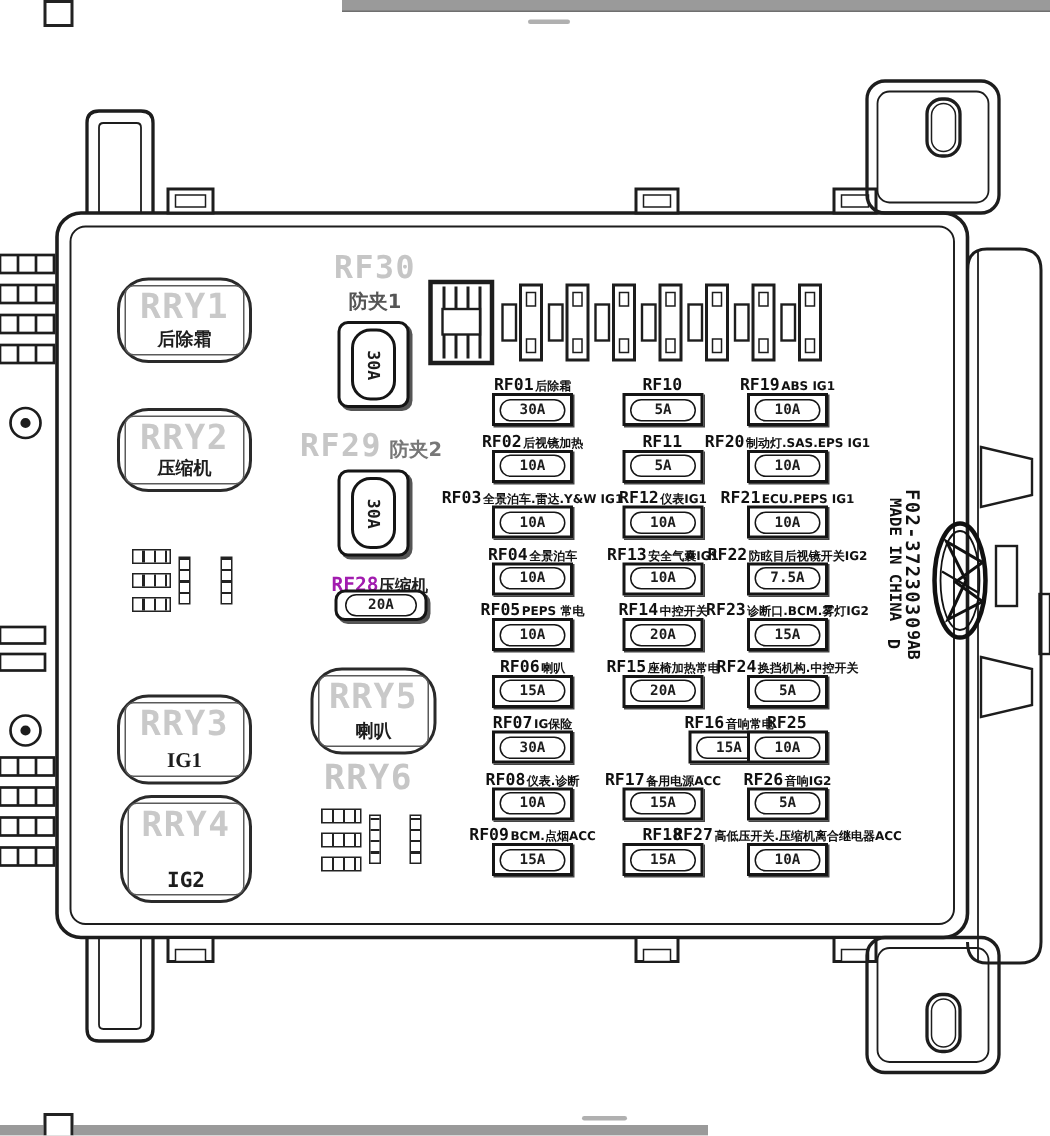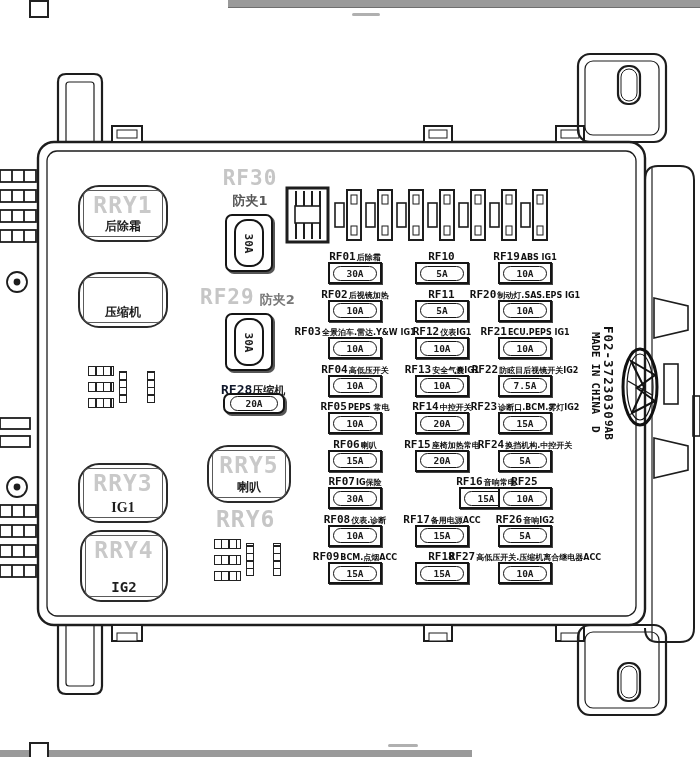--- a/index.html
+++ b/index.html
@@ -192,20 +192,21 @@
   <div class="smudge" style="left:352px;top:13px;width:28px;"></div>
   <div class="smudge" style="left:388px;top:744px;width:30px;"></div>
 
   <div class="relay" style="left:78px;top:185px;width:90px;height:57px;">
     <div class="inner"></div>
     <div class="rid">RRY1</div>
     <div class="rlabel">后除霜</div>
   </div>
   <div class="relay" style="left:78px;top:272px;width:90px;height:56px;">
     <div class="inner"></div>
+    <div class="rid">RRY2</div>
     <div class="rlabel">压缩机</div>
   </div>
   <div class="relay" style="left:78px;top:443px;width:90px;height:60px;margin-top:20px;">
     <div class="inner"></div>
     <div class="rid">RRY3</div>
     <div class="rlabel" style="font-size:14px;font-family:Liberation Serif, serif;">IG1</div>
   </div>
   <div class="relay" style="left:80px;top:530px;width:88px;height:72px;">
     <div class="inner"></div>
     <div class="rid">RRY4</div>
@@ -245,21 +246,21 @@
   <div class="abs" style="left:200px;top:285px;white-space:nowrap;">
     <span class="ghost" style="font-size:21px;">RF29</span>
     <span style="font-size:13px;font-weight:bold;color:#777;">防夹2</span>
   </div>
   <div class="vfuse" style="left:225px;top:313px;width:48px;height:58px;">
     <div class="vpill">
       <span class="vamp">30A</span>
     </div>
   </div>
   <div class="abs" style="left:221px;top:379px;white-space:nowrap;">
-    <span style="font-family:'DejaVu Sans Mono',monospace;font-size:13px;font-weight:bold;color:#0f172a;">RF28</span><span style="font-size:11px;font-weight:bold;color:#222;">压缩机</span>
+    <span style="font-family:'DejaVu Sans Mono',monospace;font-size:13px;font-weight:bold;color:#a21caf;">RF28</span><span style="font-size:11px;font-weight:bold;color:#222;">压缩机</span>
   </div>
   <div class="vfuse" style="left:223px;top:393px;width:62px;height:21px;border-width:2px;">
     <div class="pill" style="width:46px;">
       <span class="amp">20A</span>
     </div>
   </div>
 
   <div class="fuse-col" style="left:205px;">
       <div class="fuse-row" style="top: 0px; text-align: right;">
       <div class="flabel">
@@ -286,21 +287,21 @@
         <span class="fid">RF03</span><span class="fname">全景泊车.雷达.Y&amp;W IG1</span>
       </div>
       <div class="fuse">
         <div class="pill">
           <span class="amp">10A</span>
         </div>
       </div>
     </div>
       <div class="fuse-row" style="top: 112.5px;">
       <div class="flabel">
-        <span class="fid">RF04</span><span class="fname">高低压开关</span>
+        <span class="fid">RF04</span><span class="fname">全景泊车</span>
       </div>
       <div class="fuse">
         <div class="pill">
           <span class="amp">10A</span>
         </div>
       </div>
     </div>
       <div class="fuse-row" style="top: 150px;">
       <div class="flabel">
         <span class="fid">RF05</span><span class="fname">PEPS 常电</span>

